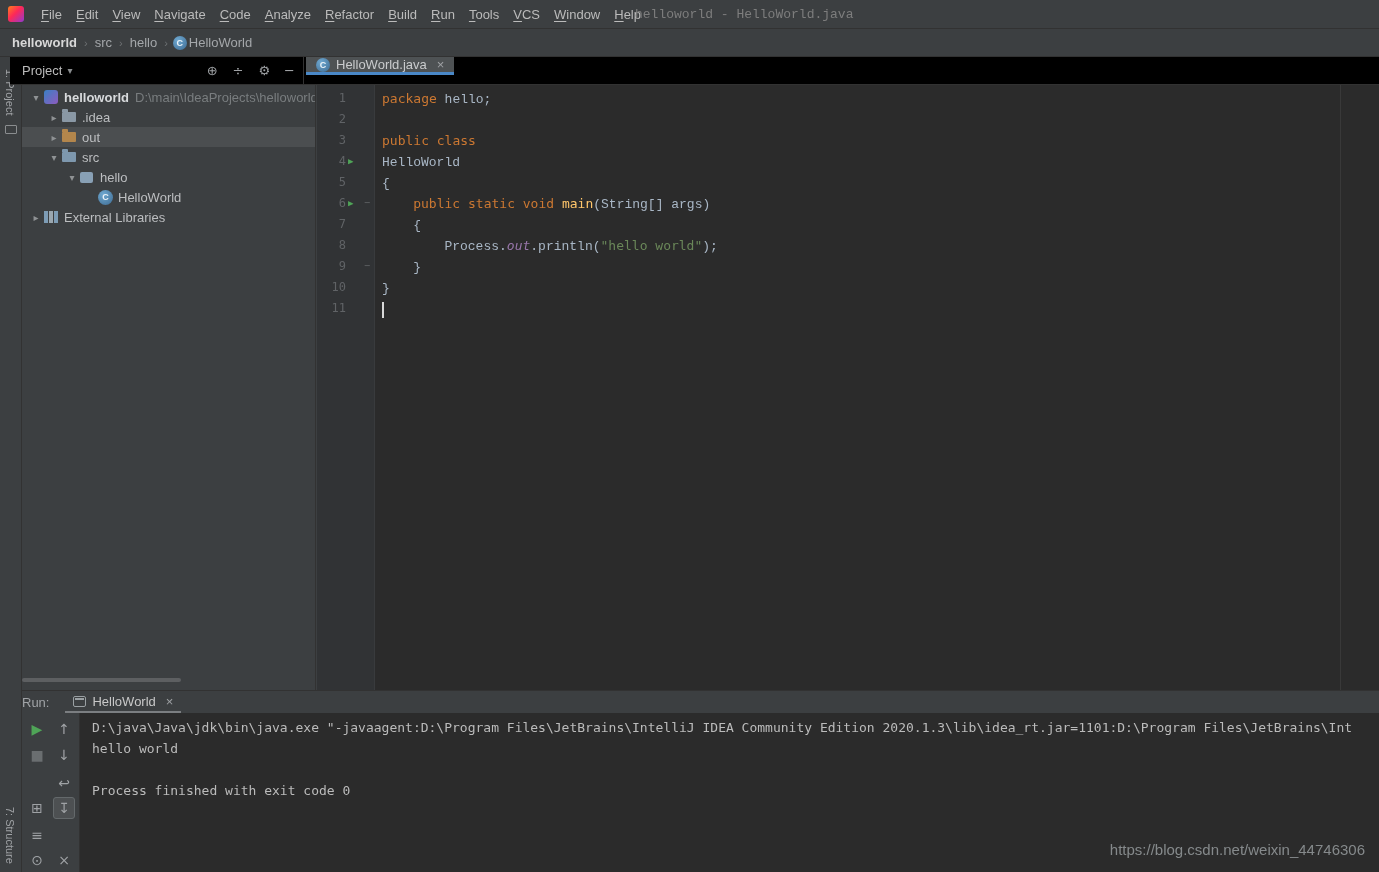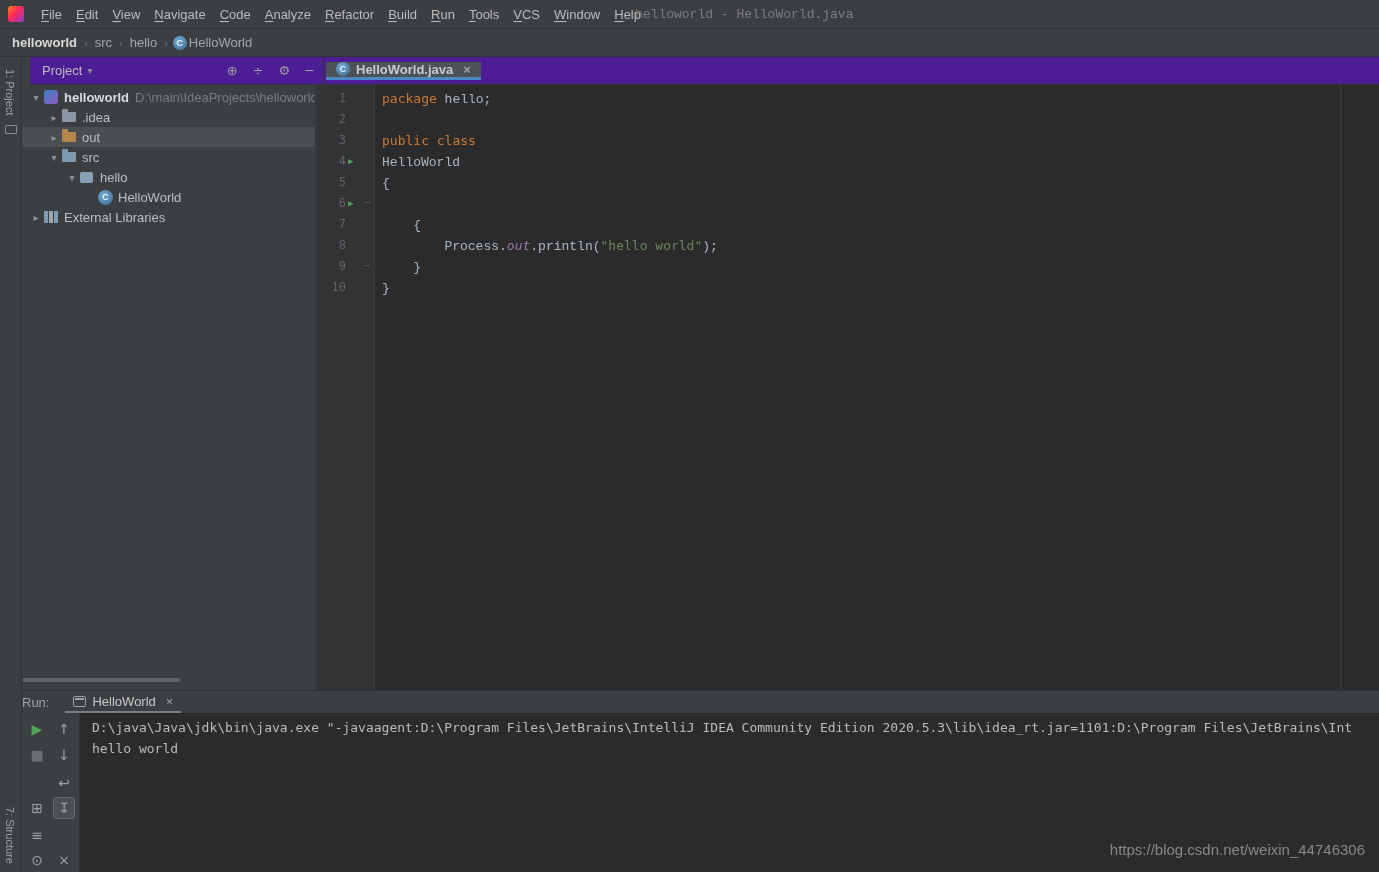--- a/index.html
+++ b/index.html
@@ -31,29 +31,29 @@
   .left-strip { position:absolute; top:57px; left:0; bottom:0; width:22px;
                 background:#3c3f41; border-right:1px solid #323232; }
   .vlabel { position:absolute; left:4px; writing-mode:vertical-rl;
             font-size:11px; color:#a0a3a6; white-space:nowrap; }
   .vlabel.top { top:12px; }
   .vlabel.bottom { bottom:8px; }
   .strip-icon { position:absolute; left:5px; top:68px; width:12px; height:9px;
                 border:1px solid #8a8d8f; border-radius:1px; }
 
   
-  .toolbar-row { position:absolute; top:57px; left:30px; right:0; height:28px;
-                 background:#4c1d95; border-bottom:1px solid #323232; display:flex; }
+  .toolbar-row { position:absolute; top:57px; left:10px; right:0; height:28px;
+                 background:#000000; border-bottom:1px solid #323232; display:flex; }
   .proj-header { width:294px; flex:none; display:flex; align-items:center;
                  padding:0 10px 0 12px; border-right:1px solid #323232; }
   .proj-caret { color:#8a8d8f; margin-left:5px; font-size:10px; }
   .proj-icons { margin-left:auto; display:flex; align-items:center; gap:15px;
                 color:#9fa2a5; font-size:13px; }
   .icon-glyph { font-family:"DejaVu Sans", sans-serif; }
-  .tabbar { flex:1; display:flex; align-items:center; padding-left:2px;font-weight:bold; }
+  .tabbar { flex:1; display:flex; align-items:flex-start; padding-left:2px; }
   .etab { display:flex; align-items:center; gap:6px; padding:0 10px;
           background:#4e5254; border-bottom:3px solid #4a88c7; color:#c9cbcd; }
   .tab-close { color:#9fa2a5; margin-left:4px; font-size:13px; }
 
   
   .project-panel { position:absolute; top:85px; left:22px; width:294px; bottom:182px;
                    background:#3c3f41; border-right:1px solid #323232;
                    overflow:hidden; padding-top:2px; }
   .tree-row { display:flex; align-items:center; height:20px;
               white-space:nowrap; overflow:hidden; }
@@ -295,20 +295,21 @@
             <span class="ln">5</span>
           </div>
           <div class="code-cell"><span class="tok pl">{</span></div>
         </div>
         <div class="code-row">
           <div class="gutter-cell">
             <span class="ln">6</span>
             <span class="run-marker">▶</span>
             <span class="fold-marker">−</span>
           </div>
+          <div class="code-cell"><span class="tok pl">    </span><span class="tok kw">public static void</span><span class="tok pl"> </span><span class="tok fn">main</span><span class="tok pl">(String[] args)</span></div>
         </div>
         <div class="code-row">
           <div class="gutter-cell">
             <span class="ln">7</span>
           </div>
           <div class="code-cell"><span class="tok pl">    {</span></div>
         </div>
         <div class="code-row">
           <div class="gutter-cell">
             <span class="ln">8</span>
@@ -320,20 +321,26 @@
             <span class="ln">9</span>
             <span class="fold-marker">−</span>
           </div>
           <div class="code-cell"><span class="tok pl">    }</span></div>
         </div>
         <div class="code-row">
           <div class="gutter-cell">
             <span class="ln">10</span>
           </div>
           <div class="code-cell"><span class="tok pl">}</span></div>
+        </div>
+        <div class="code-row">
+          <div class="gutter-cell">
+            <span class="ln">11</span>
+          </div>
+          <div class="code-cell"><span class="caret"></span></div>
         </div>
       </div>
   </div>
 
   <div class="run-header">
     <span class="run-label">Run:</span>
     <div class="rtab">
       <span class="console-icon"></span>
       <span>HelloWorld</span>
       <span class="tab-close">×</span>
@@ -347,20 +354,21 @@
       <span class="rt-icon c1 r4">⊞</span>
       <span class="rt-icon c1 r5">≡</span>
       <span class="rt-icon c1 r6">⊙</span>
       <span class="rt-icon c2 r1">↑</span>
       <span class="rt-icon c2 r2">↓</span>
       <span class="rt-icon c2 r3">↩</span>
       <span class="rt-icon selected c2 r4">↧</span>
       <span class="rt-icon c2 r6">×</span>
     </div>
     <div class="console">
-      <div class="console-line">D:\java\Java\jdk\bin\java.exe "-javaagent:D:\Program Files\JetBrains\IntelliJ IDEA Community Edition 2020.5.3\lib\idea_rt.jar=1101:D:\Program Files\JetBrains\Int</div>
+      <div class="console-line">D:\java\Java\jdk\bin\java.exe "-javaagent:D:\Program Files\JetBrains\IntelliJ IDEA Community Edition 2020.1.3\lib\idea_rt.jar=1101:D:\Program Files\JetBrains\Int</div>
       <div class="console-line">hello world</div>
       <div class="console-line"></div>
+      <div class="console-line">Process finished with exit code 0</div>
     </div>
   </div>
 
   <div class="watermark">https://blog.csdn.net/weixin_44746306</div>
 </div>
 
 </body></html>

